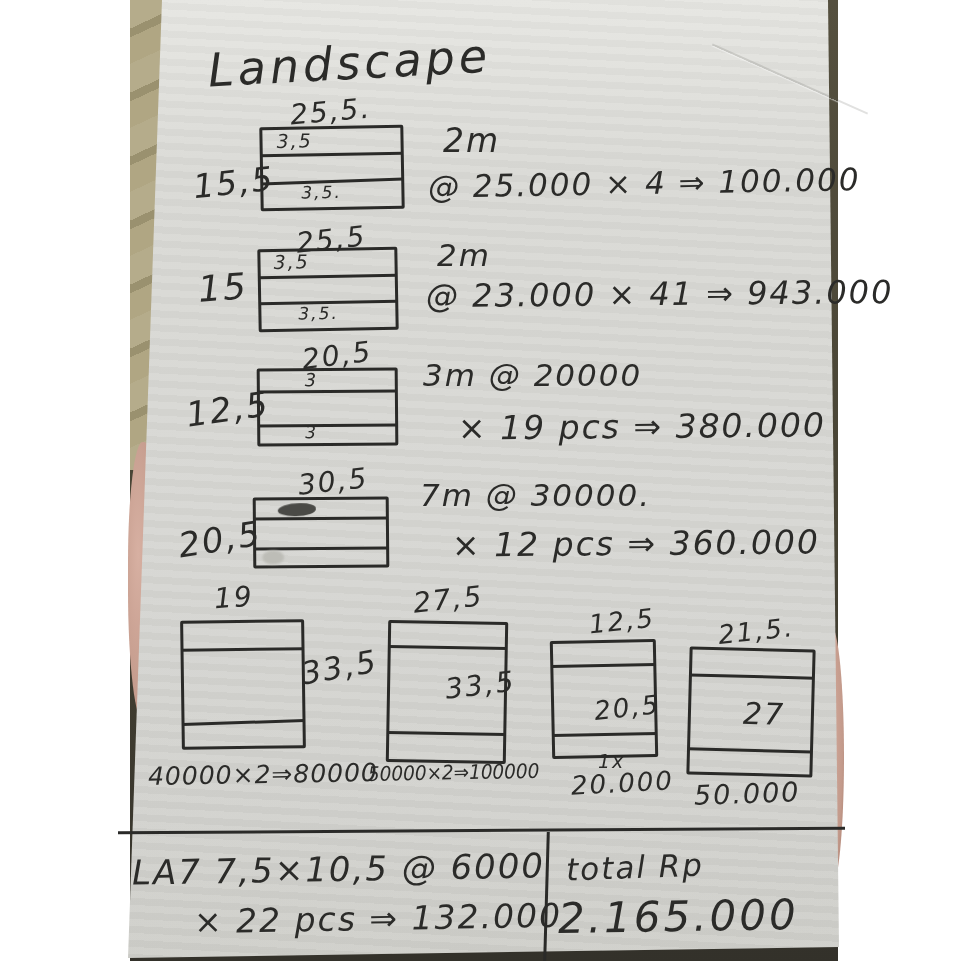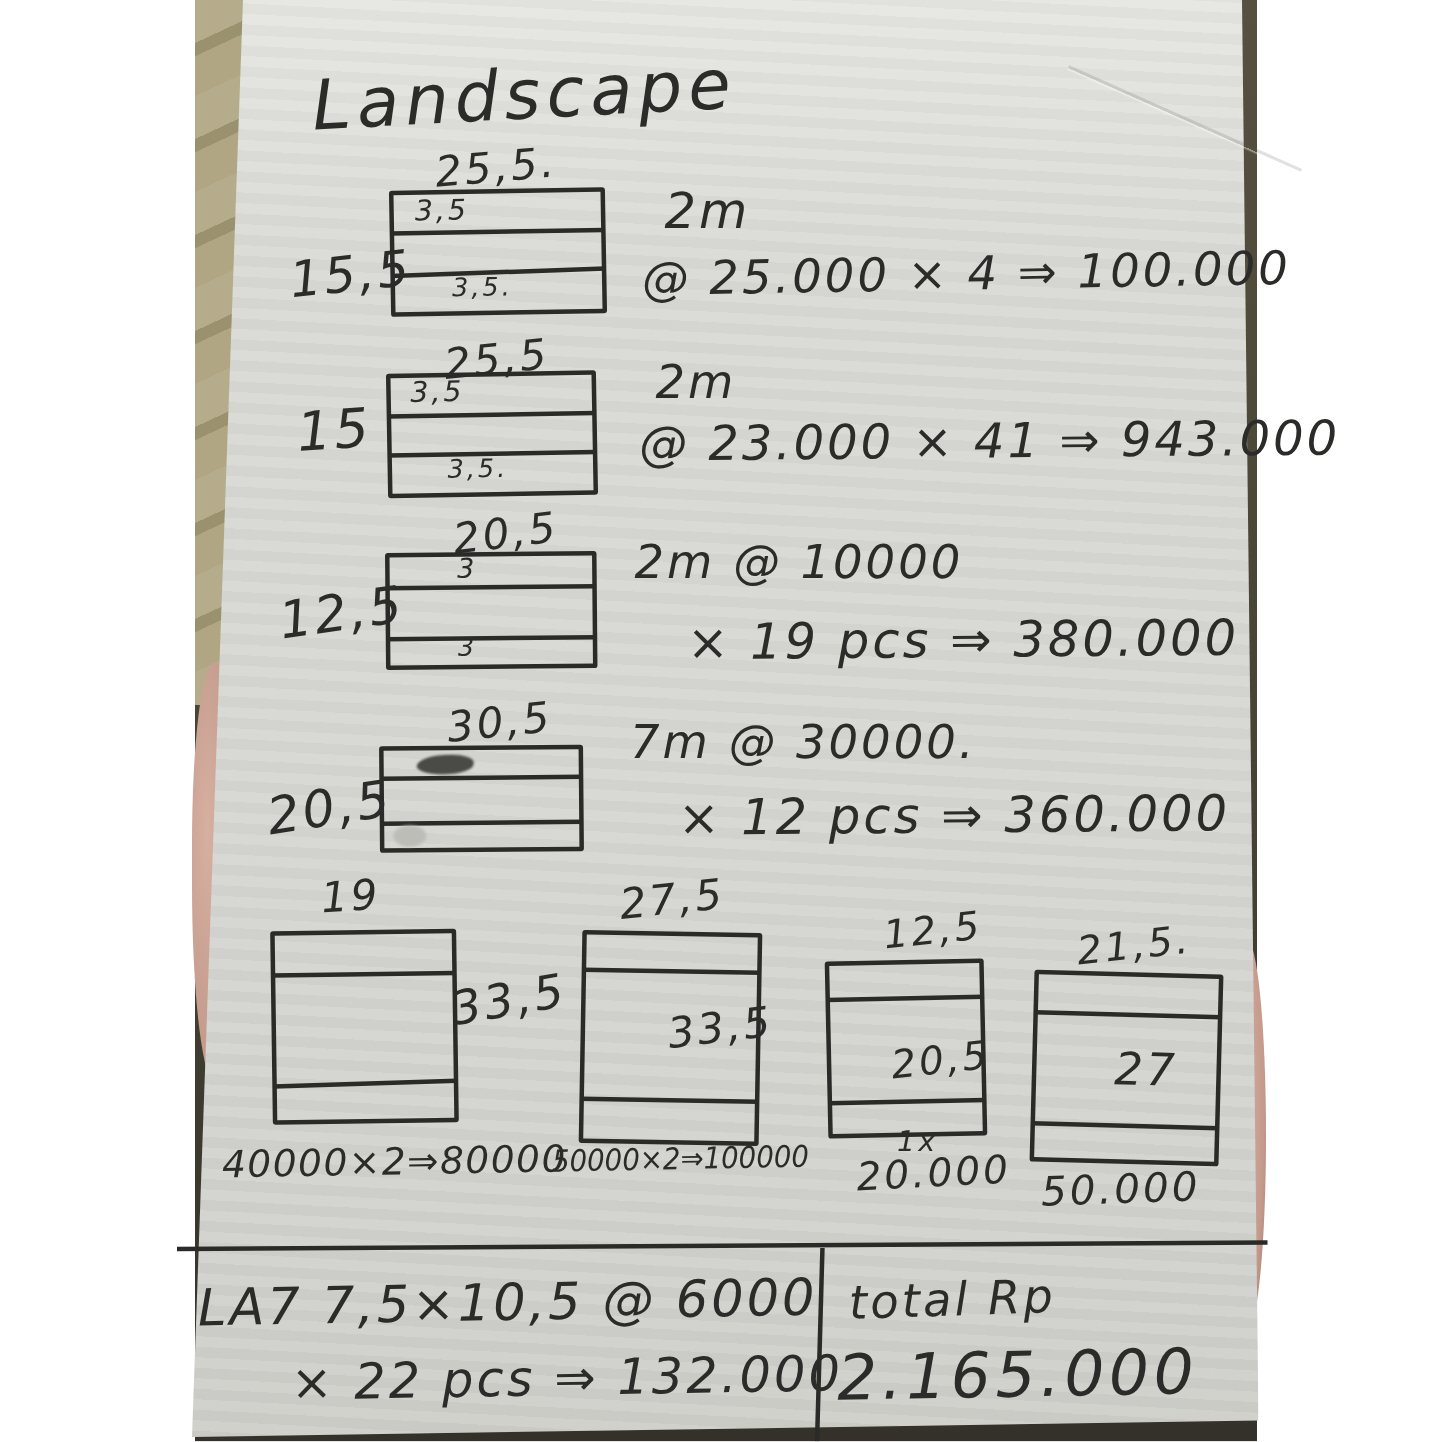--- a/index.html
+++ b/index.html
@@ -71,21 +71,21 @@
   <div class="ink" style="left:426px;top:278px;font-size:32px;transform:rotate(-0.5deg);">@ 23.000 × 41 ⇒ 943.000</div>
 
   <div class="ink" style="left:302px;top:342px;font-size:28px;transform:rotate(-7deg);">20,5</div>
   <div class="hrect" style="left:257px;top:368px;width:135px;height:72px;transform:rotate(-0.5deg);">
     <div class="bandline" style="top:19px;"></div>
     <div class="bandline" style="top:53px;"></div>
     <div class="ink" style="left:45px;top:0px;font-size:18px;">3</div>
     <div class="ink" style="left:45px;top:53px;font-size:17px;">3</div>
   </div>
   <div class="ink" style="left:186px;top:392px;font-size:34px;transform:rotate(-8deg);">12,5</div>
-  <div class="ink" style="left:423px;top:360px;font-size:31px;">2m @ 10000</div>
+  <div class="ink" style="left:423px;top:360px;font-size:31px;">3m @ 20000</div>
   <div class="ink" style="left:458px;top:410px;font-size:33px;transform:rotate(-0.5deg);">× 19 pcs ⇒ 380.000</div>
 
   <div class="ink" style="left:298px;top:468px;font-size:28px;transform:rotate(-6deg);">30,5</div>
   <div class="hrect" style="left:253px;top:497px;width:130px;height:65px;transform:rotate(-0.5deg);">
     <div class="bandline" style="top:17px;"></div>
     <div class="bandline" style="top:47px;"></div>
     <div class="blob" style="left:22px;top:3px;width:38px;height:13px;"></div>
     <div class="smudge" style="left:6px;top:50px;width:22px;height:14px;"></div>
   </div>
   <div class="ink" style="left:178px;top:522px;font-size:34px;transform:rotate(-9deg);">20,5</div>

